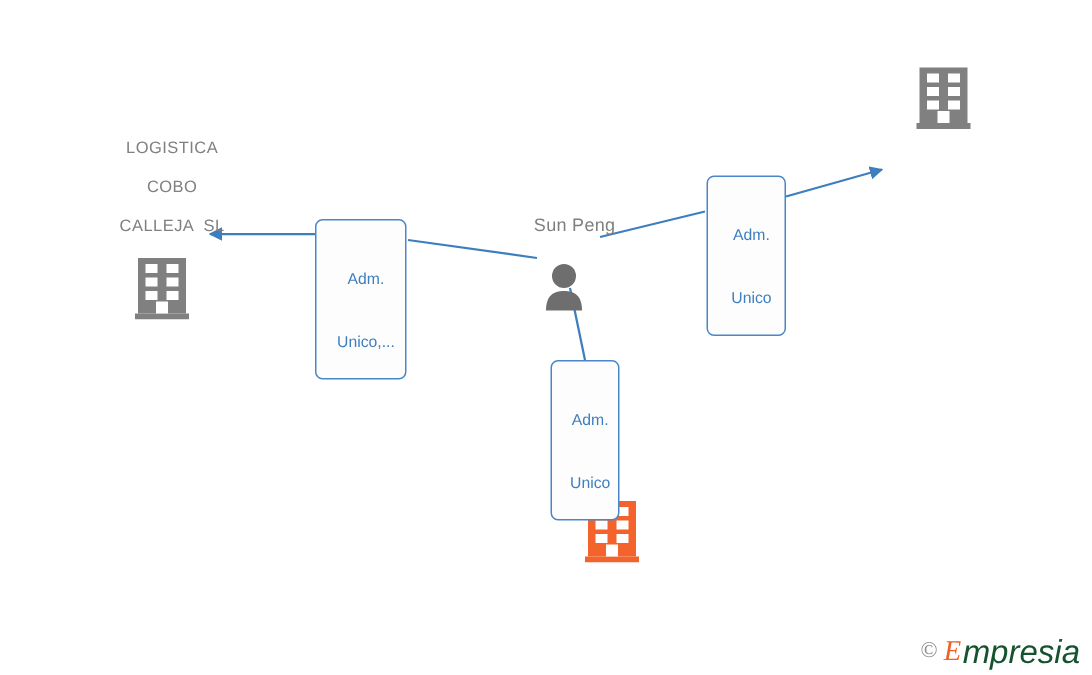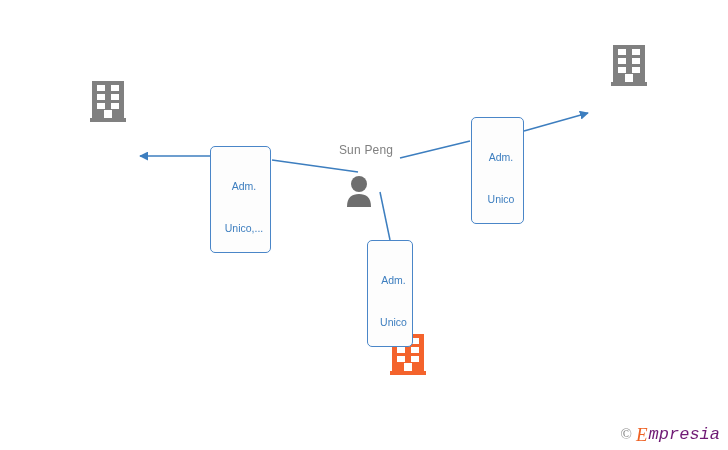--- a/index.html
+++ b/index.html
@@ -71,24 +71,24 @@
     font-family: "Liberation Serif", serif;
   }
   .wm-e {
     color: #ee6123;
     font-size: 19px;
     font-style: italic;
     font-family: "Liberation Serif", serif;
     line-height: 19px;
   }
   .wm-rest {
-    color: #701a75;
-    font-size: 17px;
+    color: #14532d;
+    font-size: 22px;
     font-style: italic;
-    font-family: Liberation Mono, monospace;
+    font-family: Liberation Sans, sans-serif;
     line-height: 19px;
     margin-left: -3px;
   }
 </style>
 </head>
 <body>
 
 <svg id="graph" viewBox="0 0 728 450" xmlns="http://www.w3.org/2000/svg">
   <defs>
     <marker id="arrow-left" viewBox="0 0 10 10" refX="9" refY="5" markerWidth="6" markerHeight="6" orient="auto-start-reverse">
@@ -106,20 +106,25 @@
     <path d="M 524 131 L 588 113" stroke="#3d7ebf" stroke-width="1.5" fill="none" marker-end="url(#arrow-left)"></path>
   </g>
 
   <g>
     <path d="M 380 192 L 390 240" stroke="#3d7ebf" stroke-width="1.5" fill="none"></path>
     <path d="M 392 278 L 406 320" stroke="#3d7ebf" stroke-width="1.5" fill="none" marker-end="url(#arrow-left)"></path>
   </g>
 </svg>
 
 <div class="node" style="left: 42px; top: 80px; width: 132px;">
+  <div class="node-label">
+    <span>LOGISTICA</span><br>
+    <span>COBO</span><br>
+    <span>CALLEJA  SL</span>
+  </div>
   <span class="icon-wrap">
     <svg width="132" height="42" viewBox="0 0 132 42" xmlns="http://www.w3.org/2000/svg">
       <g transform="translate(48,1)">
         <rect x="2" y="0" width="32" height="37" fill="#808080"></rect>
         <rect x="0" y="37" width="36" height="4" fill="#808080"></rect>
         <rect x="7" y="4" width="8" height="6" fill="#ffffff"></rect>
         <rect x="21" y="4" width="8" height="6" fill="#ffffff"></rect>
         <rect x="7" y="13" width="8" height="6" fill="#ffffff"></rect>
         <rect x="21" y="13" width="8" height="6" fill="#ffffff"></rect>
         <rect x="7" y="22" width="8" height="6" fill="#ffffff"></rect>
@@ -141,21 +146,21 @@
         <rect x="7" y="13" width="8" height="6" fill="#ffffff"></rect>
         <rect x="21" y="13" width="8" height="6" fill="#ffffff"></rect>
         <rect x="7" y="22" width="8" height="6" fill="#ffffff"></rect>
         <rect x="21" y="22" width="8" height="6" fill="#ffffff"></rect>
         <rect x="14" y="29" width="8" height="8" fill="#ffffff"></rect>
       </g>
     </svg>
   </span>
 </div>
 
-<div class="node" style="left: 295px; top: 131px; width: 128px;">
+<div class="node" style="left: 312px; top: 131px; width: 128px;">
   <div class="node-label person">
     <span>Sun Peng</span>
   </div>
   <span class="icon-wrap">
     <svg width="128" height="40" viewBox="0 0 128 40" xmlns="http://www.w3.org/2000/svg">
       <g transform="translate(52,6)" fill="#6e6e6e">
         <circle cx="12" cy="8" r="8"></circle>
         <path d="M 0 31 C 0 21 5 18 12 18 C 19 18 24 21 24 31 Z"></path>
       </g>
     </svg>

